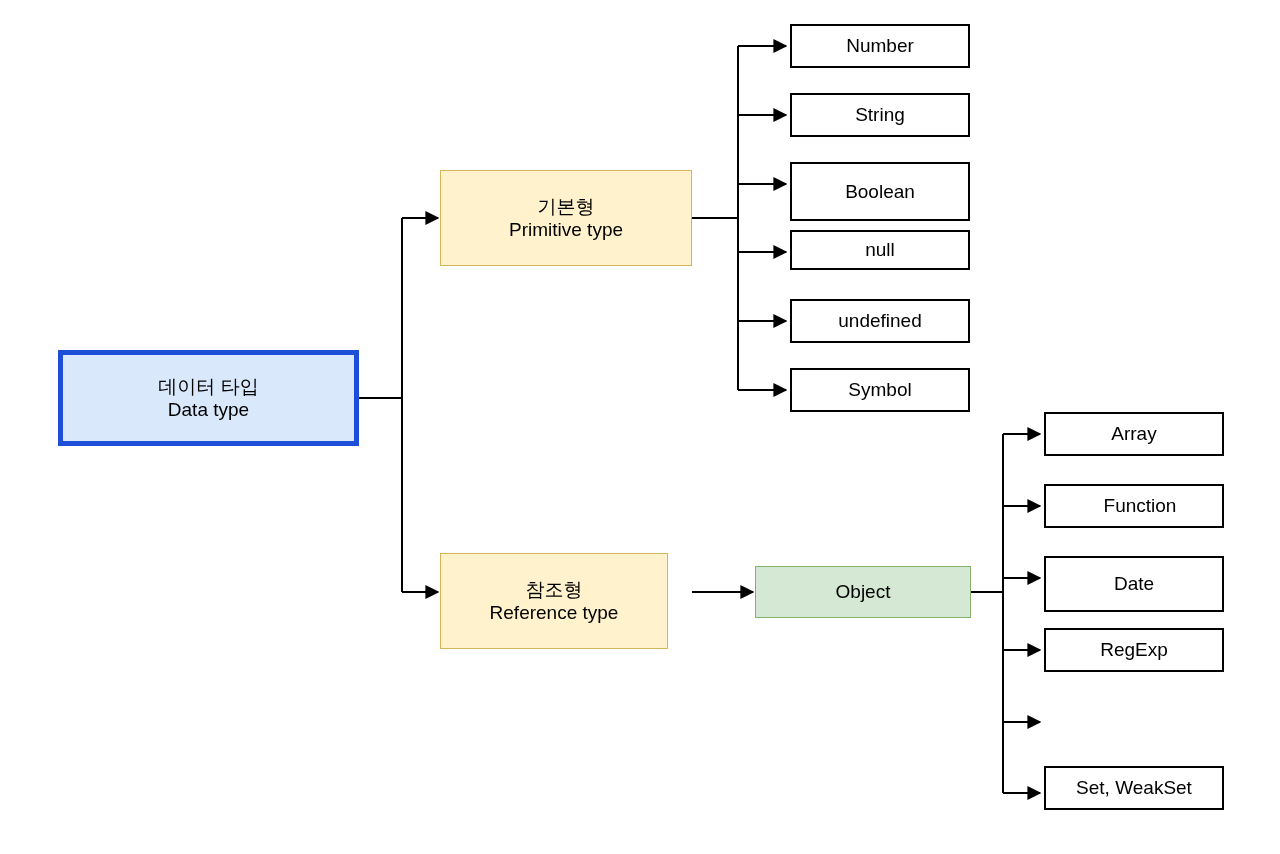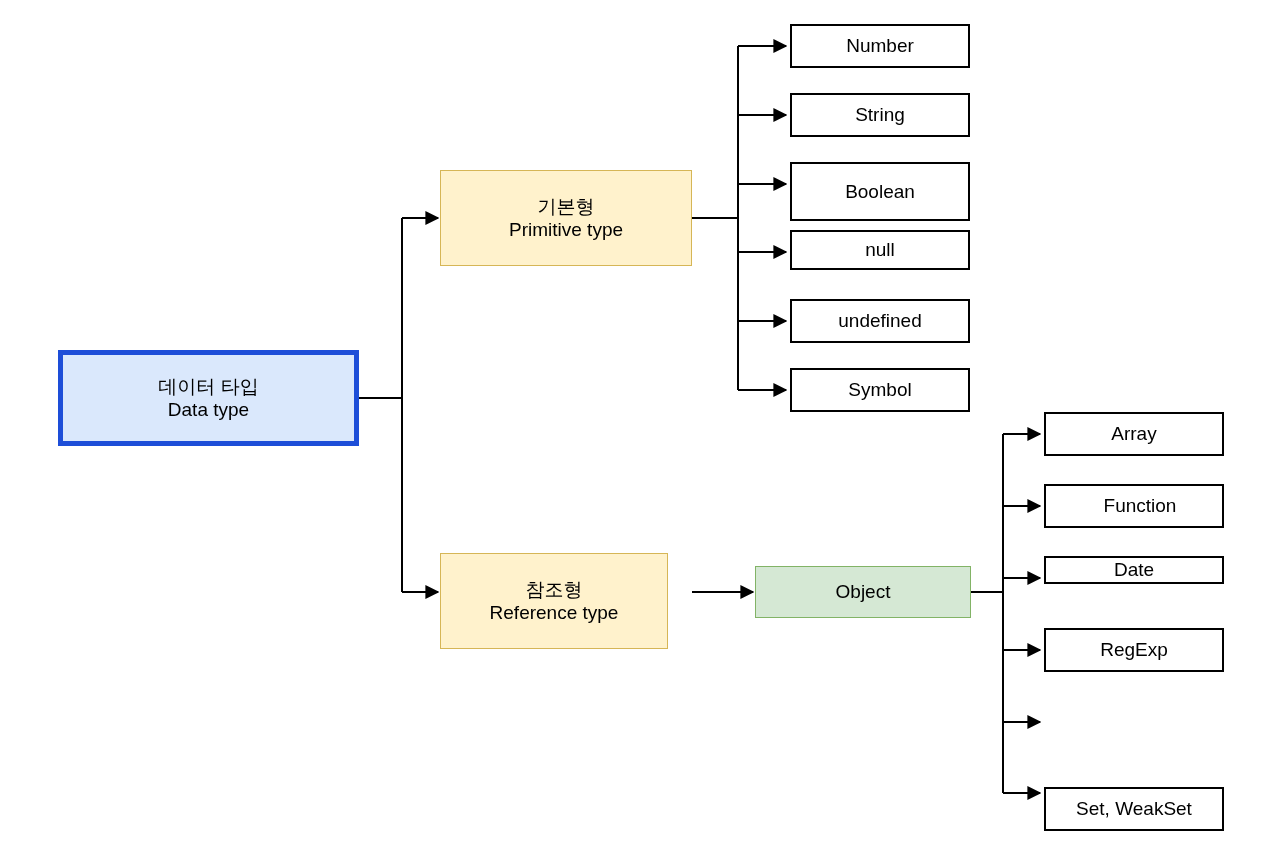--- a/index.html
+++ b/index.html
@@ -140,23 +140,23 @@
   <div class="node node-leaf" style="left:790px; top:368px; width:180px; height:44px;">
     <span>Symbol</span>
   </div>
 
   <div class="node node-leaf" style="left:1044px; top:412px; width:180px; height:44px;">
     <span>Array</span>
   </div>
   <div class="node node-leaf" style="left:1044px; top:484px; width:180px; height:44px;padding-left:12px;">
     <span>Function</span>
   </div>
-  <div class="node node-leaf" style="left:1044px; top:556px; width:180px; height:28px;">
+  <div class="node node-leaf" style="left:1044px; top:556px; width:180px; height:56px;">
     <span>Date</span>
   </div>
   <div class="node node-leaf" style="left:1044px; top:628px; width:180px; height:44px;">
     <span>RegExp</span>
   </div>
-  <div class="node node-leaf" style="left:1044px; top:787px; width:180px; height:44px;">
+  <div class="node node-leaf" style="left:1044px; top:766px; width:180px; height:44px;">
     <span>Set, WeakSet</span>
   </div>
 
 </div>
 
 </body></html>

